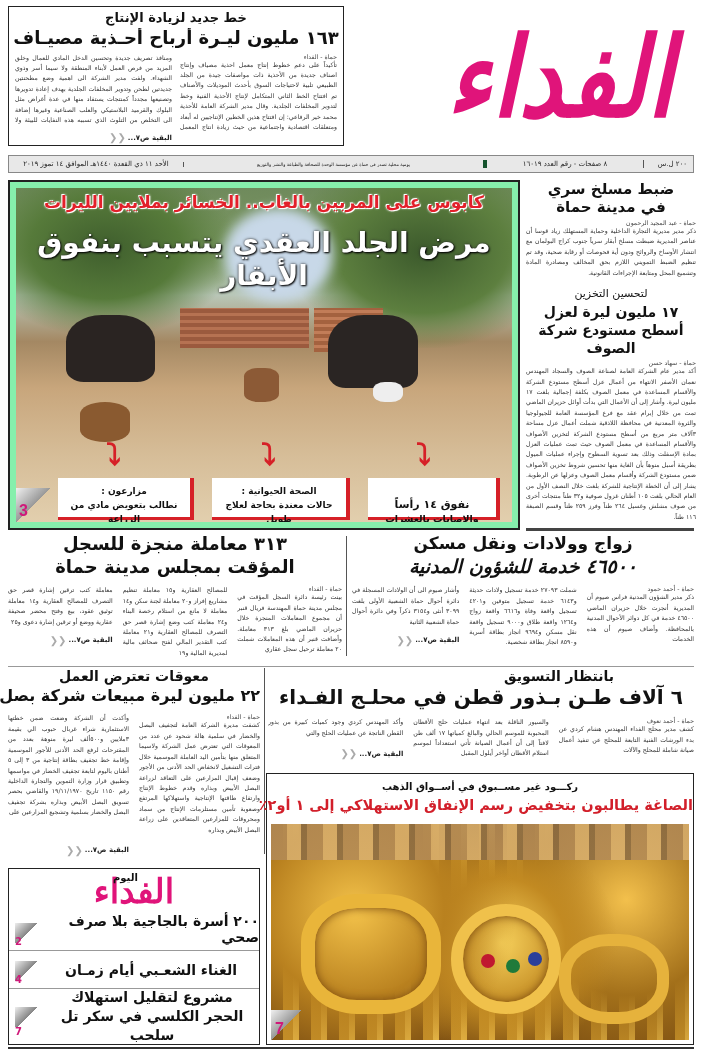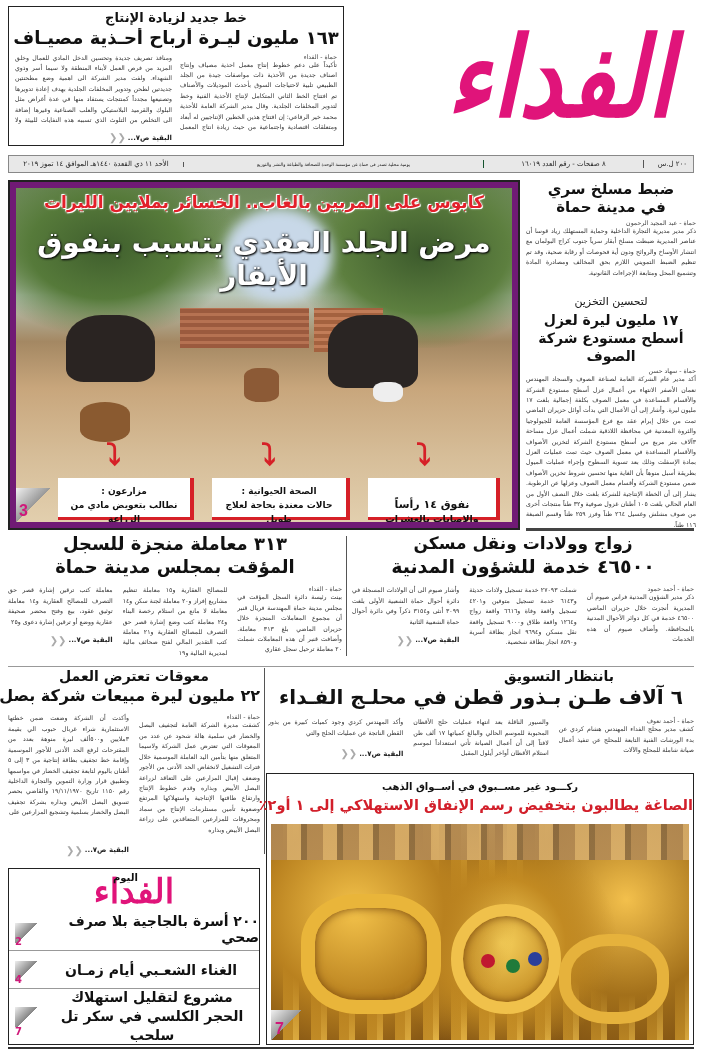--- a/index.html
+++ b/index.html
@@ -40,41 +40,41 @@
     </div>
   </div>
 </div>
 
 <div class="abs" style="left:430px; top:10px; width:260px; height:135px; display:flex; align-items:center; justify-content:center;">
   <span style="font-family:'DejaVu Serif', serif; font-size:96px; font-style:italic; font-weight:bold; color:#e0147a; letter-spacing:4px; transform:scaleY(1.15);">الفداء</span>
 </div>
 
 <div class="abs" style="left:8px; top:155px; width:686px; height:18px; border:1.5px solid #888; background:#e8e8e8; display:flex; align-items:center; font-size:7px; color:#222;">
   <div style="width:50px; text-align:right; padding-right:6px; border-left:1px solid #555;">٢٠٠ ل.س</div>
-  <div style="width:160px; text-align:center; border-left:1px solid #14532d;">٨ صفحات - رقم العدد ١٦٠١٩</div>
+  <div style="width:160px; text-align:center; border-left:4px solid #14532d;">٨ صفحات - رقم العدد ١٦٠١٩</div>
   <div style="width:300px; text-align:center; font-size:4.5px; border-left:1px solid #555;">يومية محلية تصدر في حماة عن مؤسسة الوحدة للصحافة والطباعة والنشر والتوزيع</div>
   <div style="flex:1; text-align:center;">الأحد ١١ ذي القعدة ١٤٤٠هـ  الموافق ١٤ تموز ٢٠١٩</div>
 </div>
 
 <div class="abs" style="left:526px; top:180px; width:170px; height:350px;">
   <div>
     <div class="hl" style="font-size:15px; line-height:1.2; padding:0 12px;">ضبط مسلخ سري في مدينة حماة</div>
     <div class="byline" style="margin-top:3px;">حماة - عبد المجيد الرحمون</div>
     <div class="body-text" style="height:62px; overflow:hidden;">ذكر مدير مديرية التجارة الداخلية وحماية المستهلك زياد قوسا أن عناصر المديرية ضبطت مسلخ أبقار سرياً جنوب كراج البولمان مع انتشار الأوساخ والروائح ودون أية فحوصات أو رقابة صحية، وقد تم تنظيم الضبط التمويني اللازم بحق المخالف ومصادرة المادة وتشميع المحل ومتابعة الإجراءات القانونية.</div>
   </div>
-  <div style="margin-top:8px;">
+  <div style="margin-top:0;">
     <div class="hl" style="font-size:11px; font-weight:normal;">لتحسين التخزين</div>
     <div class="hl" style="font-size:14px; line-height:1.3; margin-top:2px;">١٧ مليون ليرة لعزل أسطح مستودع شركة الصوف</div>
     <div class="byline" style="margin-top:2px;">حماة - سهاد حسن</div>
     <div class="body-text" style="height:164px; overflow:hidden;">أكد مدير عام الشركة العامة لصناعة الصوف والسجاد المهندس نعمان الأصفر الانتهاء من أعمال عزل أسطح مستودع الشركة والأقسام المساعدة في معمل الصوف بكلفة إجمالية بلغت ١٧ مليون ليرة. وأشار إلى أن الأعمال التي بدأت أوائل حزيران الماضي تمت من خلال إبرام عقد مع فرع المؤسسة العامة للجيولوجيا والثروة المعدنية في محافظة اللاذقية شملت أعمال عزل مساحة ٣آلاف متر مربع من أسطح مستودع الشركة لتخزين الأصواف والأقسام المساعدة في معمل الصوف حيث تمت عمليات العزل بمادة الإسفلت وذلك بعد تسوية السطوح وإجراء عمليات الميول بطريقة أسبل منوهاً بأن الغاية منها تحسين شروط تخزين الأصواف ضمن مستودع الشركة وأقسام معمل الصوف وعزلها عن الرطوبة. يشار إلى أن الخطة الإنتاجية للشركة بلغت خلال النصف الأول من العام الحالي بلغت ١٠٥ أطنان غزول صوفية و٣٢ طناً منتجات أخرى من صوف مشلش وغسيل ٢٦٤ طناً وفرز ٢٥٩ طناً وقسم الصبغة ١١٦ طناً.</div>
   </div>
 </div>
 <div class="abs" style="left:526px; top:528px; width:168px; height:3px; background:#444;"></div>
 
-<div class="abs" style="left:8px; top:180px; width:512px; height:350px; border:2px solid #222; padding:6px; background:#701a75;">
+<div class="abs" style="left:8px; top:180px; width:512px; height:350px; border:2px solid #222; padding:6px; background:#86efac;">
   <div style="position:relative; width:100%; height:100%; overflow:hidden; background:
       linear-gradient(180deg, #6f8a5c 0%, #7d9a63 20%, #b9c7b8 32%, #a48863 46%, #c8a67c 60%, #d6bd98 80%, #e2cfae 100%);">
 
     <div style="position:absolute; left:0; top:0; width:45%; height:45%; background:radial-gradient(ellipse at 40% 40%, #3f5e2d 0%, #567a3a 40%, transparent 70%);"></div>
     <div style="position:absolute; right:0; top:0; width:45%; height:48%; background:radial-gradient(ellipse at 60% 40%, #3c5a2c 0%, #5d7f3f 45%, transparent 72%);"></div>
     <div style="position:absolute; left:42%; top:6%; width:22%; height:28%; background:#c8d8e8; border-radius:50%; filter:blur(6px);"></div>
 
     <div style="position:absolute; left:33%; top:36%; width:26%; height:12%; background:repeating-linear-gradient(0deg, #9b5a3e 0 4px, #b67252 4px 7px);"></div>
     <div style="position:absolute; left:60%; top:36%; width:14%; height:13%; background:repeating-linear-gradient(0deg, #a4623f 0 4px, #c27d58 4px 7px);"></div>
 
@@ -105,21 +105,21 @@
       <div>نطالب بتعويض مادي من الزراعة</div>
     </div>
 
     <div style="position:absolute; left:0; bottom:0; width:34px; height:34px; background:linear-gradient(135deg, #f0f0f0 0%, #9a9a9a 50%, transparent 51%);"></div>
     <div style="position:absolute; left:3px; bottom:2px; font-size:16px; font-weight:bold; color:#d0197a; font-family:'Liberation Sans', sans-serif;">3</div>
   </div>
 </div>
 
 <div class="abs" style="left:352px; top:534px; width:342px; height:130px;">
   <div class="hl" style="font-size:17px;">زواج وولادات ونقل مسكن</div>
-  <div class="hl" style="font-size:19px; margin-top:2px;">٤٦٥٠٠ خدمة للشؤون المدنية</div>
+  <div class="hl" style="font-size:19px; margin-top:2px;font-style:italic;">٤٦٥٠٠ خدمة للشؤون المدنية</div>
   <div class="cols3" style="margin-top:8px;">
     <div>
       <div class="byline">حماة - أحمد حمود</div>
       <div class="body-text" style="height:52px; overflow:hidden;">ذكر مدير الشؤون المدنية فراس صيوم أن المديرية أنجزت خلال حزيران الماضي ٤٦٥٠٠ خدمة في كل دوائر الأحوال المدنية بالمحافظة. وأضاف صيوم أن هذه الخدمات</div>
     </div>
     <div>
         <div class="body-text" style="height:62px; overflow:hidden;">شملت ٢٧٠٩٣ خدمة تسجيل ولادات حديثة و٦١٤٣ خدمة تسجيل متوفين و٤٢٠١ تسجيل واقعة وفاة و٦٦١٦ واقعة زواج و١٢٦٤ واقعة طلاق و٩٠٠٠ تسجيل واقعة نقل مسكن و٩٦٩٤ انجاز بطاقة أسرية و٨٥٩٠ انجاز بطاقة شخصية.</div>
       </div>
     <div>
       <div class="body-text" style="height:42px; overflow:hidden;">وأشار صيوم الى أن الولادات المسجلة في دائرة أحوال حماة الشعبية الأولى بلغت ٣٠٩٩ أنثى و٣١٥٤ ذكراً وفي دائرة أحوال حماة الشعبية الثانية</div>

